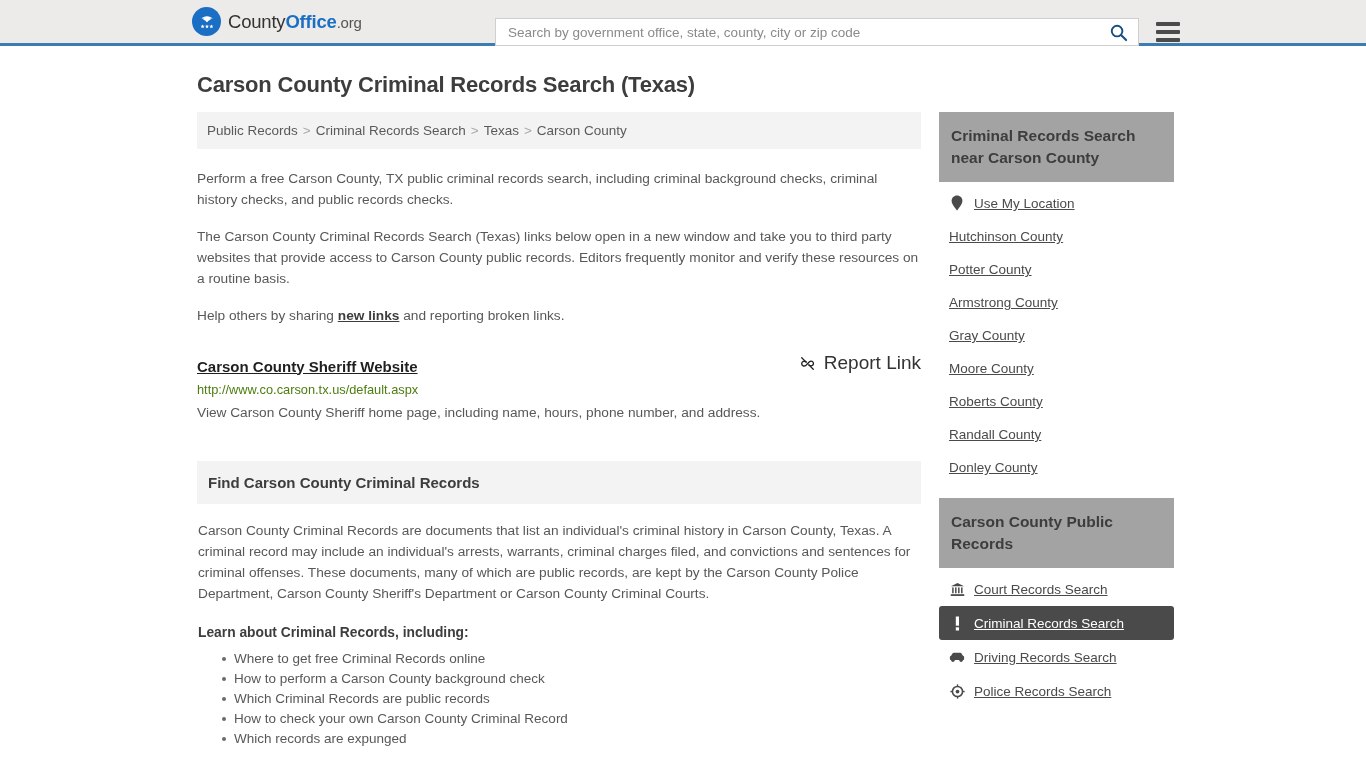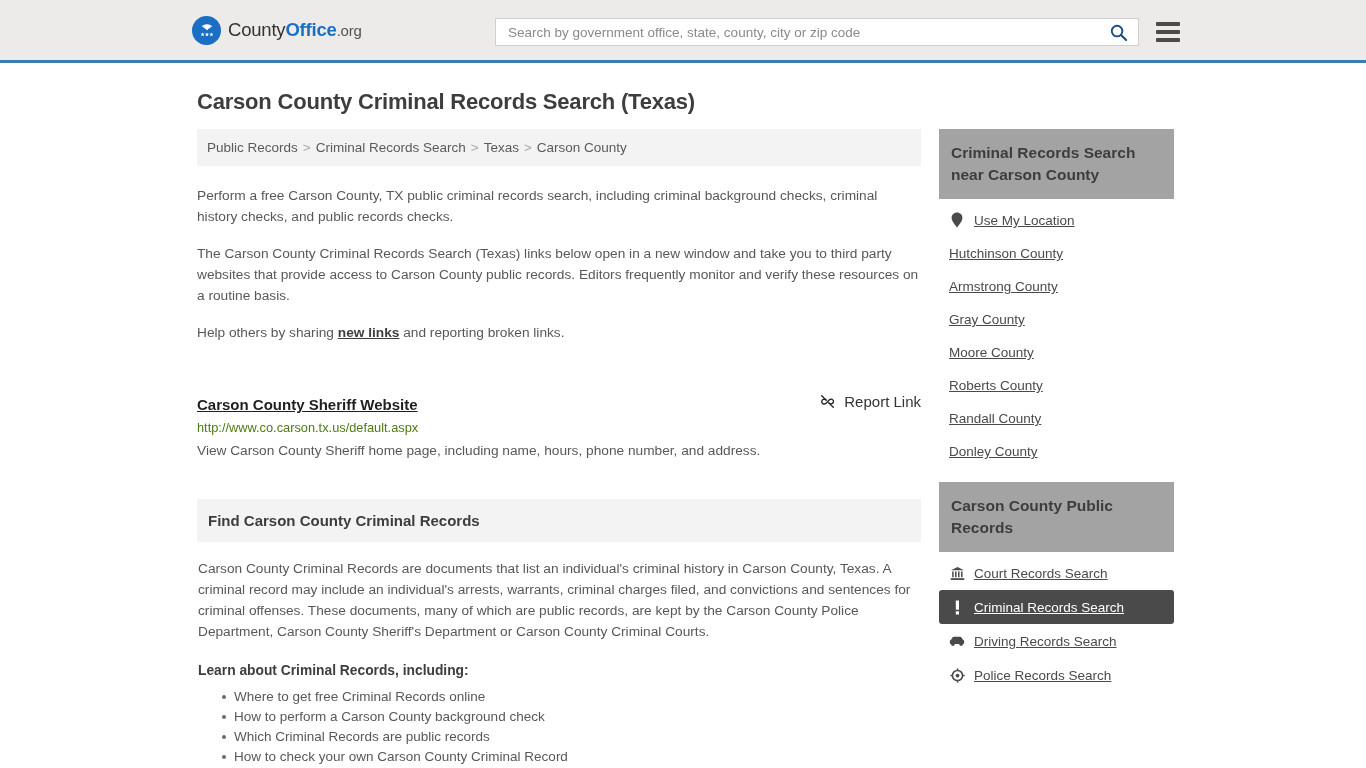--- a/index.html
+++ b/index.html
@@ -6,21 +6,21 @@
   html, body {
     margin: 0; padding: 0;
     width: 1366px; height: 768px;
     overflow: hidden;
     background: #ffffff;
     font-family: "Liberation Sans", sans-serif;
   }
 
   
   .site-header {
-    height: 63px;
+    height: 46px;
     background: #ecebe9;
     border-bottom: 3px solid #3b7cb3;
     display: flex;
     align-items: center;
     position: relative;
   }
   .logo-wrap {
     display: flex;
     align-items: center;
     margin-left: 192px;
@@ -137,25 +137,24 @@
     font-size: 15px;
     font-weight: bold;
     color: #1f1f1f;
     text-decoration: underline;
     cursor: pointer;
   }
   .report-link {
     display: flex;
     align-items: center;
     gap: 8px;
-    font-size: 15px;
+    font-size: 19px;
     color: #333333;
     cursor: pointer;
     white-space: nowrap;
-    margin-top: 24px;
   }
   .result-url {
     font-size: 12.8px;
     color: #4d7c0f;
     margin-top: 7px;
     cursor: pointer;
   }
   .result-desc {
     font-size: 13.7px;
     color: #585858;
@@ -325,20 +324,23 @@
               <path d="M6 0.6 C2.9 0.6 0.6 2.9 0.6 6 C0.6 9.6 6 15.4 6 15.4 C6 15.4 11.4 9.6 11.4 6 C11.4 2.9 9.1 0.6 6 0.6 Z" fill="#4a4a4a"></path>
             </svg>
           </span>
           <span class="label">Use My Location</span>
         </div>
 
         <div class="side-item">
           <span class="label">Hutchinson County</span>
         </div>
         <div class="side-item">
+          <span class="label">Potter County</span>
+        </div>
+        <div class="side-item">
           <span class="label">Armstrong County</span>
         </div>
         <div class="side-item">
           <span class="label">Gray County</span>
         </div>
         <div class="side-item">
           <span class="label">Moore County</span>
         </div>
         <div class="side-item">
           <span class="label">Roberts County</span>

